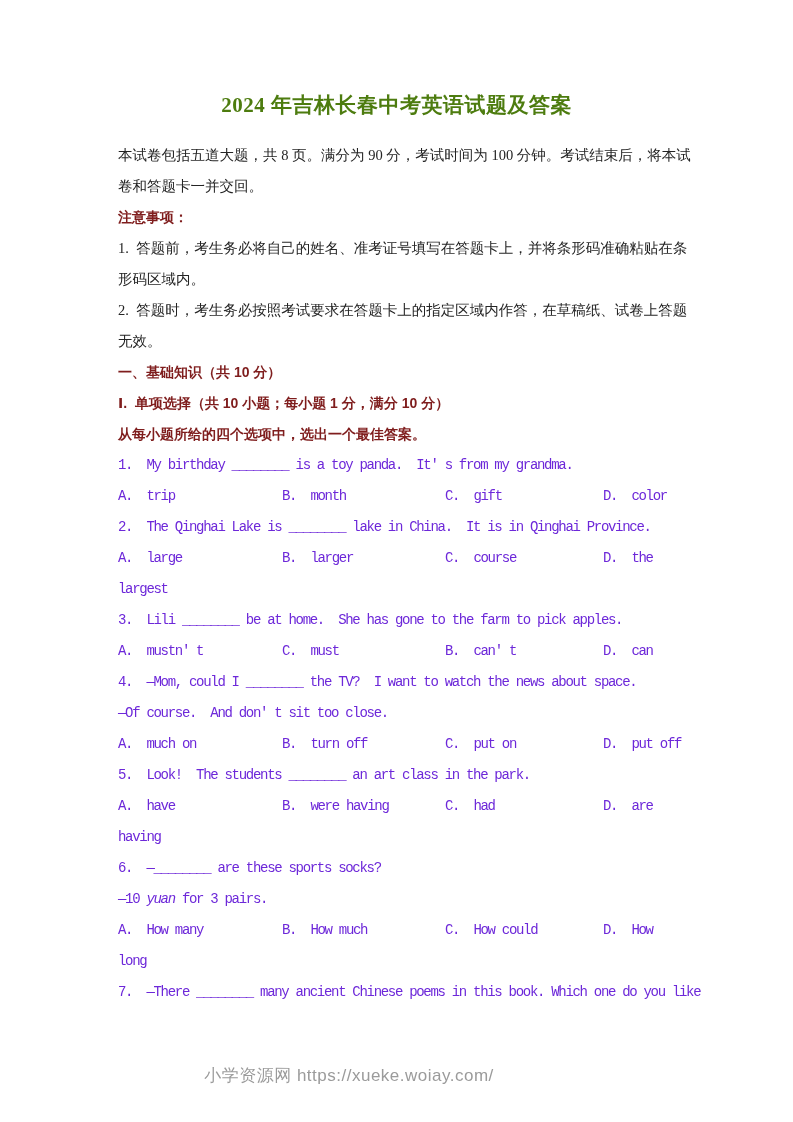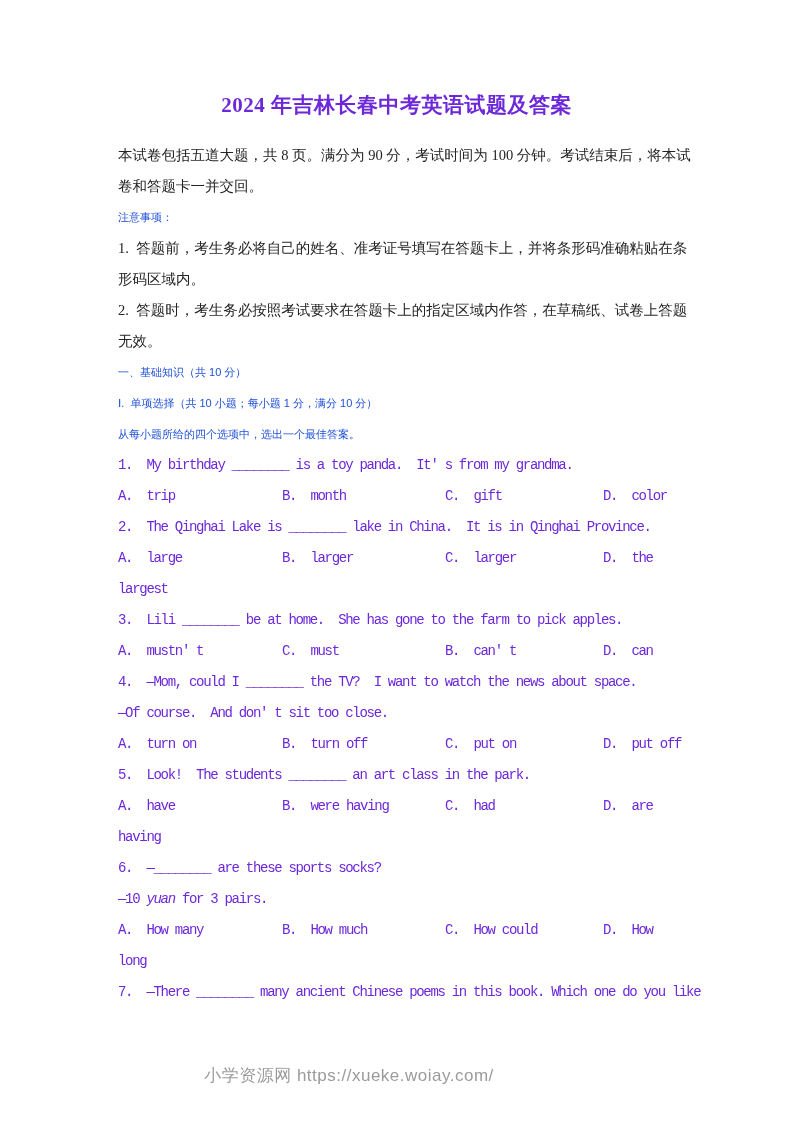--- a/index.html
+++ b/index.html
@@ -21,38 +21,38 @@
     font-family: "Liberation Serif", "DejaVu Serif", serif;
     font-weight: bold;
     font-size: 21px;
     line-height: 26px;
     text-align: center;
     letter-spacing: 0.5px;
     margin-left: -30px;  
     margin-right: 28px;
     margin-bottom: 22px;
     white-space: nowrap;
-    color: #6d28d9;
+    color: #4d7c0f;
   }
   .line {
     height: 31px;
     line-height: 31px;
     white-space: pre;
     overflow: visible;
   }
   .cn {
     font-family: "Liberation Serif", "DejaVu Serif", serif;
     font-size: 14.5px;
     color: #242424;
   }
   .cn-bold {
     font-family: "Liberation Sans", "DejaVu Sans", sans-serif;
-    font-weight: normal;
-    font-size: 11px;
-    color: #1d4ed8;
+    font-weight: bold;
+    font-size: 14px;
+    color: #7f1d1d;
   }
   .en {
     font-family: "Liberation Mono", "DejaVu Sans Mono", monospace;
     font-size: 14px;
     letter-spacing: -1.3px;
     color: #6d28d9;
   }
   .opts {
     display: grid;
     grid-template-columns: 164px 163px 158px auto;
@@ -97,37 +97,37 @@
       <span>A.  trip</span>
       <span>B.  month</span>
       <span>C.  gift</span>
       <span>D.  color</span>
     </div>
 
     <div class="line en">2.  The Qinghai Lake is ________ lake in China.  It is in Qinghai Province.</div>
     <div class="line en opts">
       <span>A.  large</span>
       <span>B.  larger</span>
-      <span>C.  larger</span>
+      <span>C.  course</span>
       <span>D.  the</span>
     </div>
     <div class="line en">largest</div>
 
     <div class="line en">3.  Lili ________ be at home.  She has gone to the farm to pick apples.</div>
     <div class="line en opts">
       <span>A.  mustn' t</span>
       <span>C.  must</span>
       <span>B.  can' t</span>
       <span>D.  can</span>
     </div>
 
     <div class="line en">4.  —Mom, could I ________ the TV?  I want to watch the news about space.</div>
     <div class="line en">—Of course.  And don' t sit too close.</div>
     <div class="line en opts">
-      <span>A.  turn on</span>
+      <span>A.  much on</span>
       <span>B.  turn off</span>
       <span>C.  put on</span>
       <span>D.  put off</span>
     </div>
 
     <div class="line en">5.  Look!  The students ________ an art class in the park.</div>
     <div class="line en opts">
       <span>A.  have</span>
       <span>B.  were having</span>
       <span>C.  had</span>

